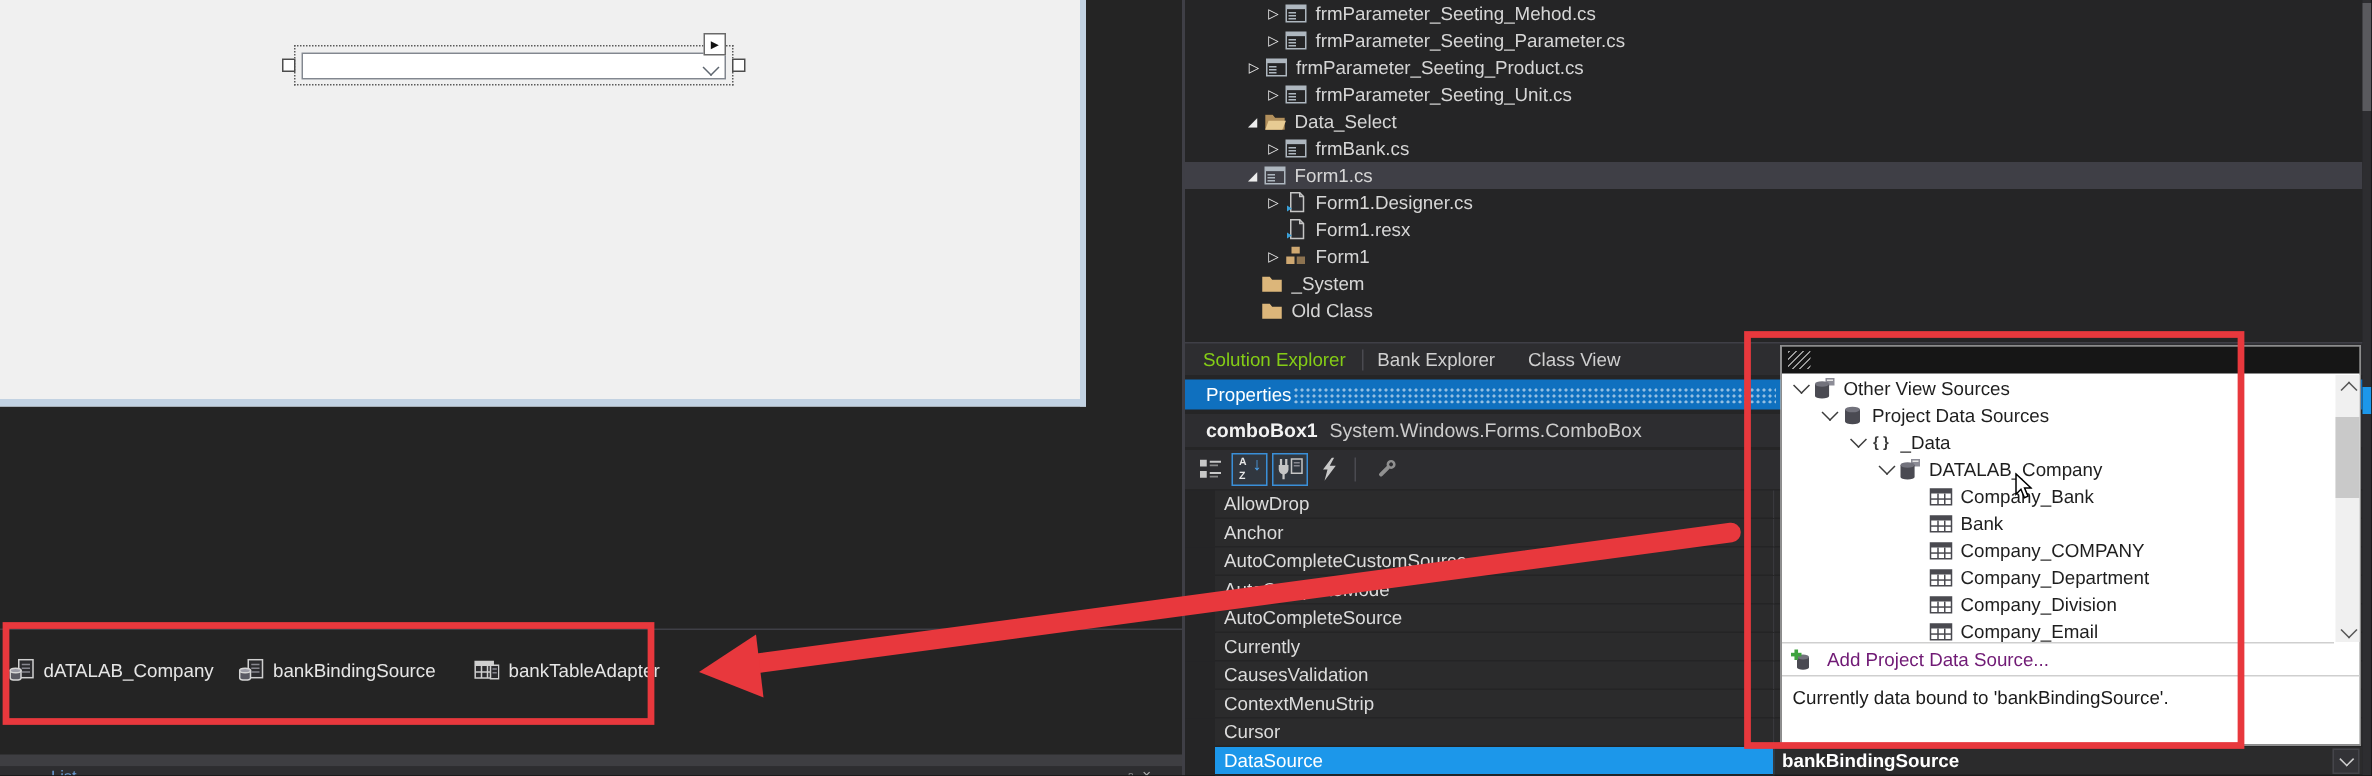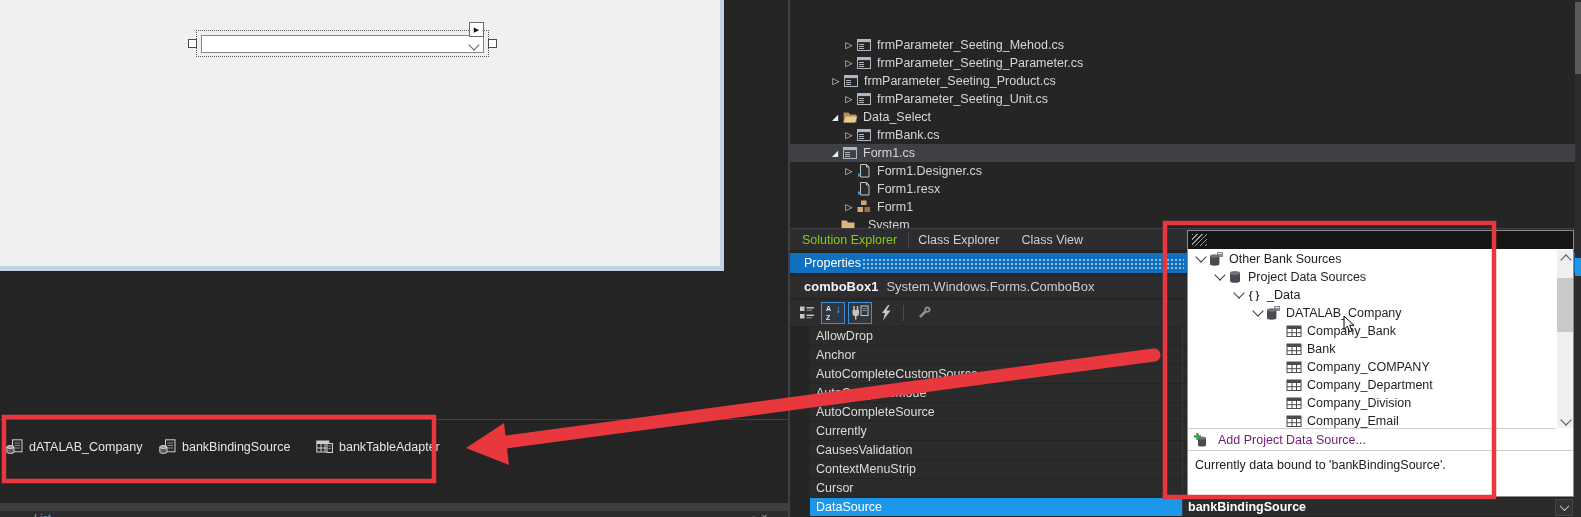--- a/index.html
+++ b/index.html
@@ -25,21 +25,21 @@
   .tray-item{position:absolute;top:439px;display:flex;align-items:center;gap:6px;
              font-size:12.5px;color:#e6e6e6;white-space:nowrap;}
   .splitter{left:0;top:503px;width:788px;height:8px;background:#3e3e42;}
   .bottombar{left:0;top:511px;width:788px;height:6px;background:#2d2d30;overflow:hidden;}
   .bb-label{position:absolute;left:34px;top:1px;font-size:11px;color:#6b9bd2;}
   .bb-icons{position:absolute;left:752px;top:1px;font-size:10px;color:#b5b5b5;letter-spacing:6px;}
   .vdiv{left:788px;top:0;width:2px;height:517px;background:#3f3f46;}
 
   
   .rpanel{left:790px;top:0;width:791px;height:517px;background:#252526;}
-  .sx{position:absolute;left:0;top:0;width:785px;height:228px;overflow:hidden;margin-top:36px;}
+  .sx{position:absolute;left:0;top:0;width:785px;height:228px;overflow:hidden;}
   .sx-row{height:18px;display:flex;align-items:center;font-size:12.5px;color:#d6d6d6;white-space:nowrap;}
   .sx-row.sel{background:#3f3f46;}
   .tw-arrow{flex:0 0 14px;text-align:center;font-size:9px;color:#ededed;line-height:18px;}
   .tw-arrow.c::before{content:"▷";}
   .tw-arrow.e::before{content:"◢";font-size:8px;}
   .i16{flex:0 0 16px;height:16px;margin-right:5px;display:inline-flex;align-items:center;justify-content:center;}
 
   .tabs{position:absolute;left:0;top:228px;width:785px;height:21px;background:#2d2d30;border-top:1px solid #3f3f46;
         display:flex;align-items:center;font-size:12.5px;color:#cfcfcf;}
   .tab-se{margin-left:12px;color:#84cc16;}
@@ -364,21 +364,21 @@
               <use href="#sym-folder"></use>
             </svg>
           </span>
         <span>Old Class</span>
       </div>
     </div>
 
     <div class="tabs">
       <span class="tab-se">Solution Explorer</span>
       <span class="tab-sep"></span>
-      <span class="tab">Class Explorer</span>
+      <span class="tab">Bank Explorer</span>
       <span class="tab">Class View</span>
     </div>
 
     <div class="phdr">
       <span class="t">Properties</span>
       <span class="dots"></span>
     </div>
 
     <div class="pobj">
       <b>comboBox1</b><span>System.Windows.Forms.ComboBox</span>
@@ -484,21 +484,21 @@
     <div class="pp-tree">
       <div class="pp-row" style="padding-left:6px">
         <span class="chevbox">
             <span class="chev"></span>
           </span>
         <span class="i16">
             <svg width="16" height="16">
               <use href="#sym-dbstack"></use>
             </svg>
           </span>
-        <span>Other Bank Sources</span>
+        <span>Other View Sources</span>
       </div>
       <div class="pp-row" style="padding-left:25px">
         <span class="chevbox">
             <span class="chev"></span>
           </span>
         <span class="i16">
             <svg width="16" height="16">
               <use href="#sym-db"></use>
             </svg>
           </span>

